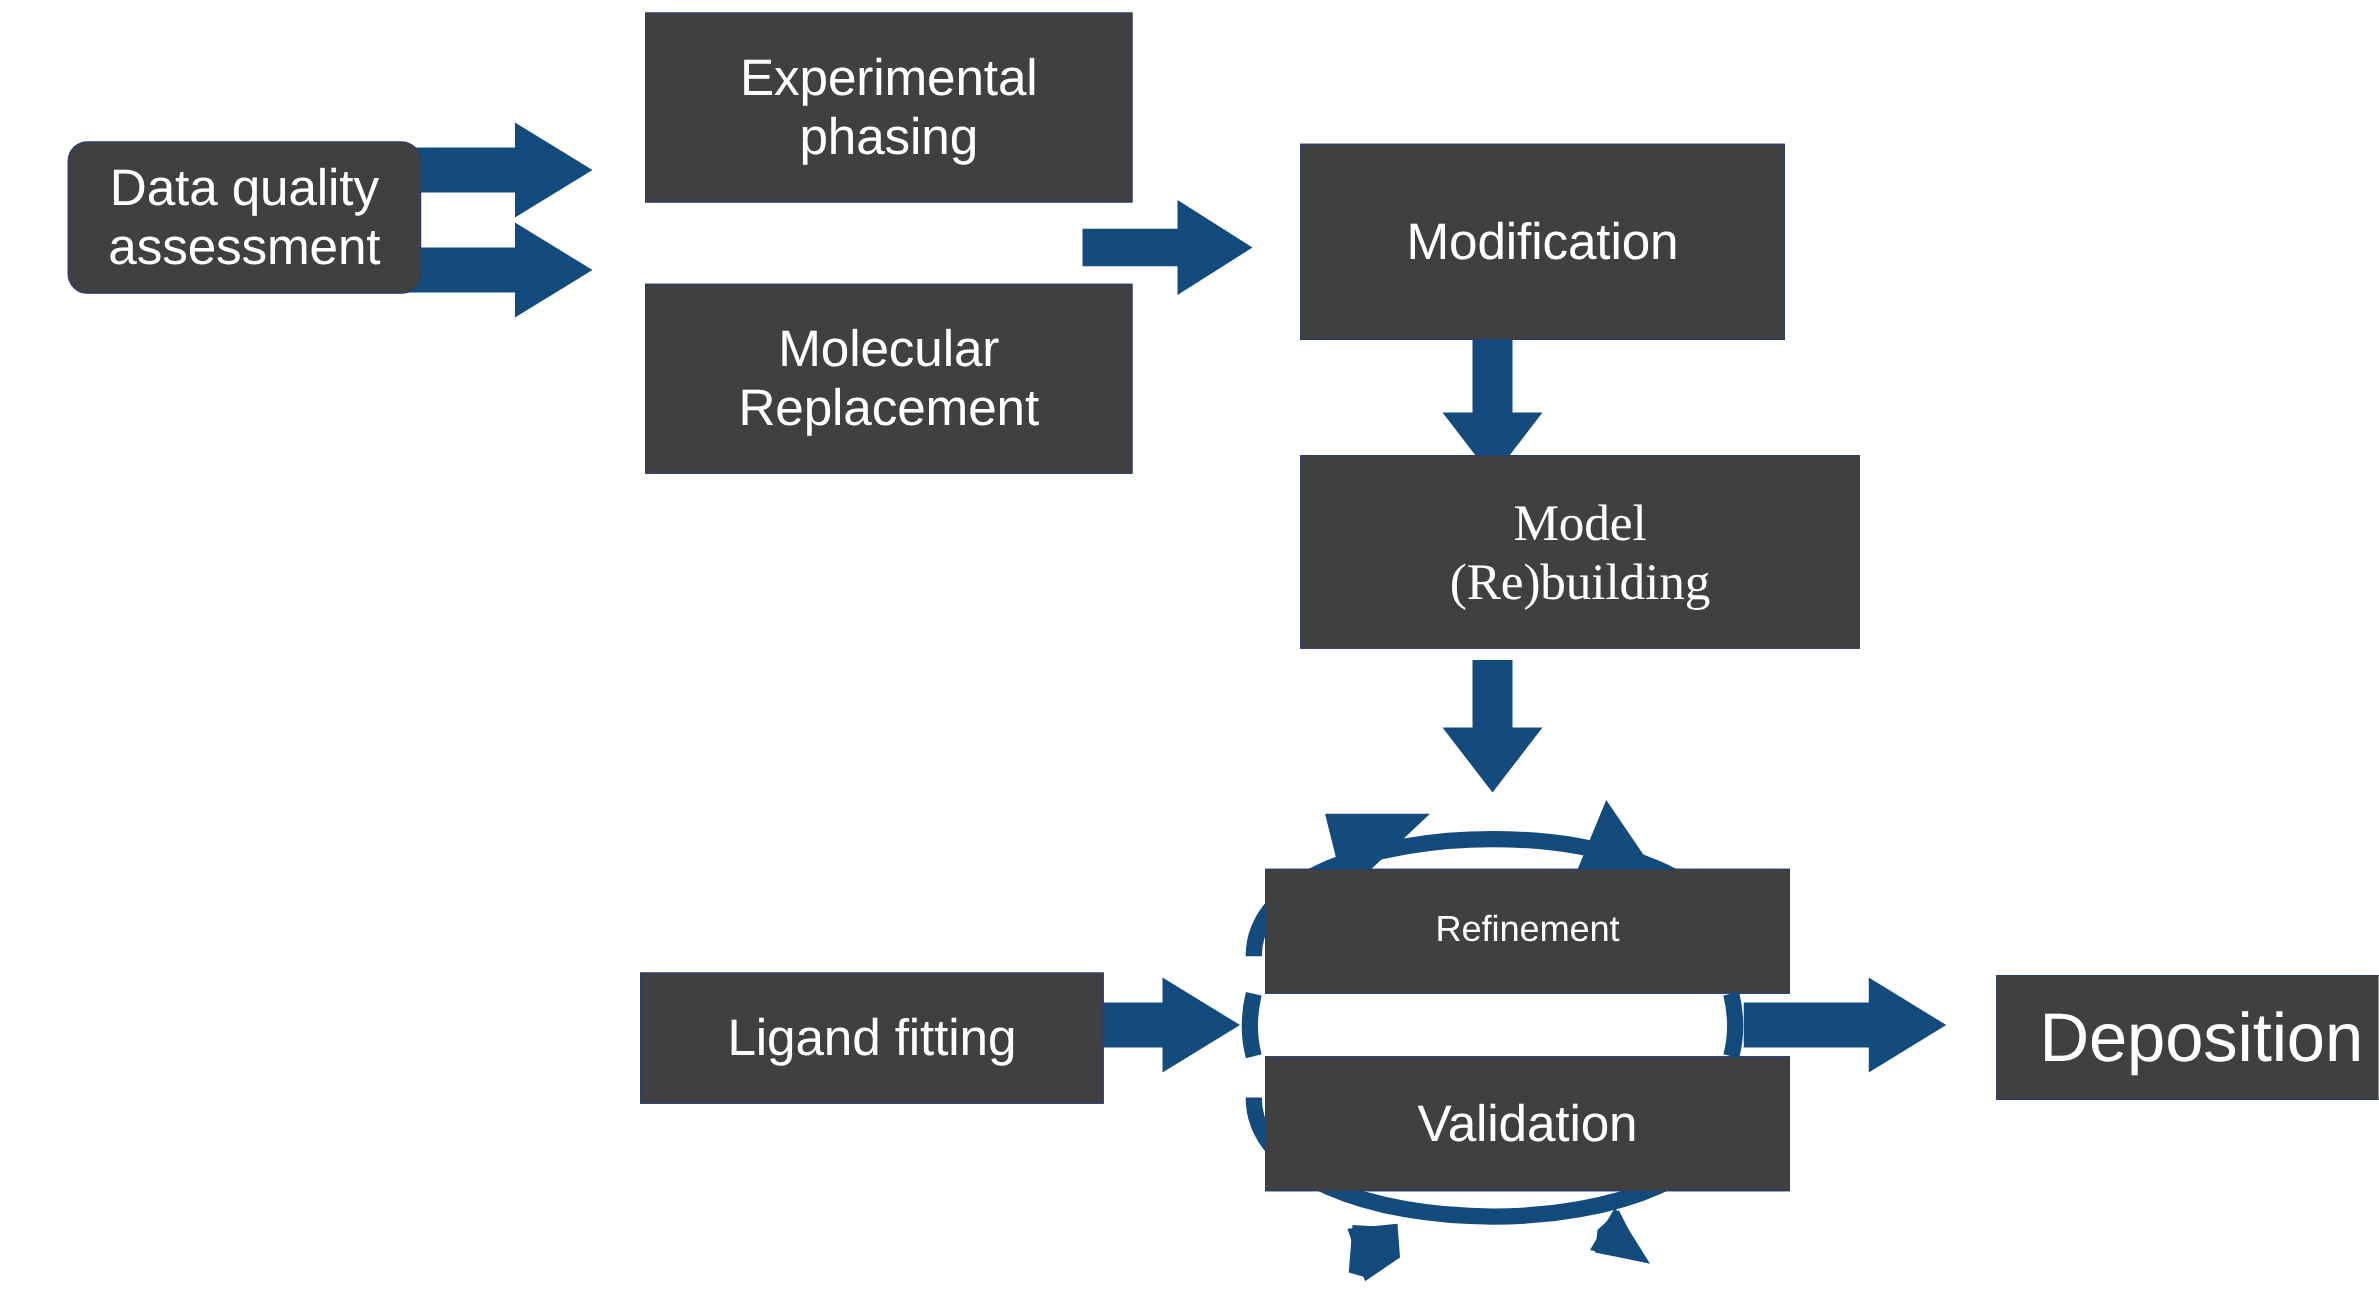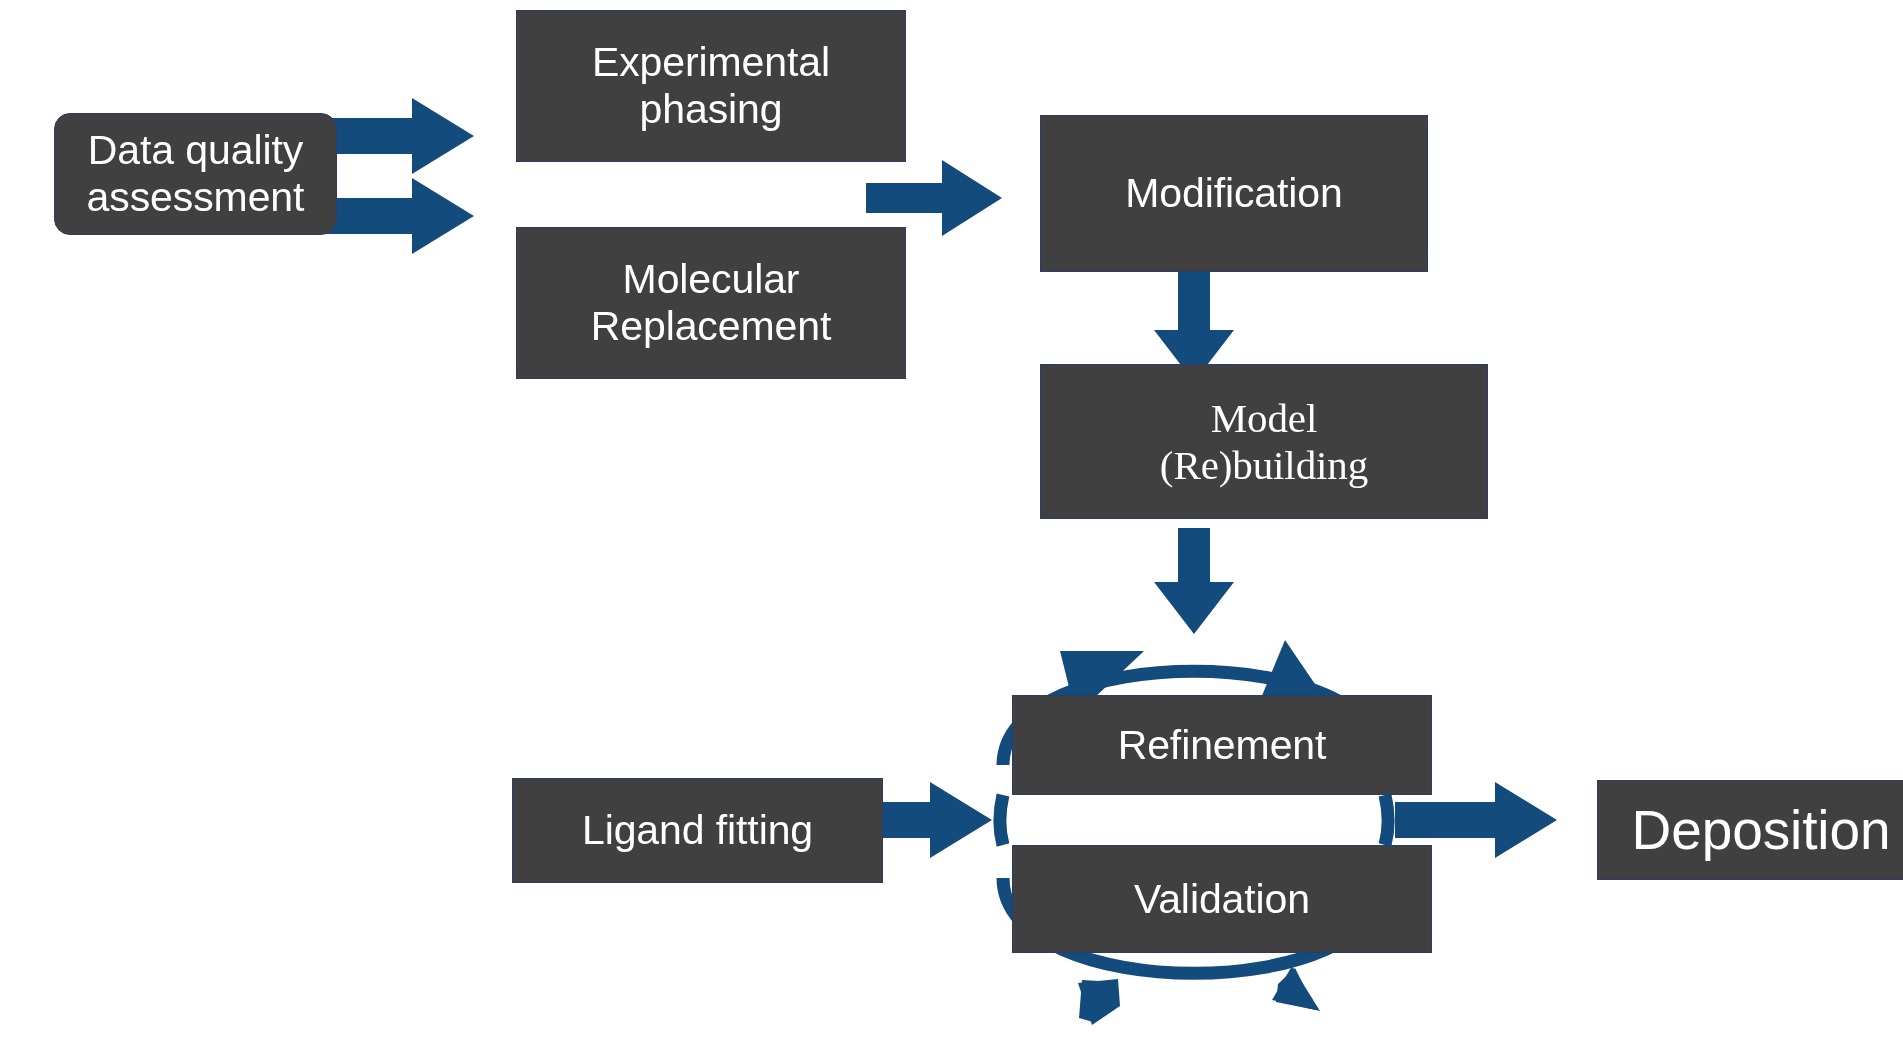--- a/index.html
+++ b/index.html
@@ -131,21 +131,21 @@
     </span>
   </div>
 
   <div class="node" style="left:1000px; top:364px; width:448px; height:155px; font-size:41px;font-family:Liberation Serif, serif;">
     <span>
       <span>Model</span>
       <span>(Re)building</span>
     </span>
   </div>
 
-  <div class="node" style="left:972px; top:695px; width:420px; height:100px; font-size:41px;">
+  <div class="node" style="left:972px; top:695px; width:420px; height:100px; font-size:29px;">
     <span>Refinement</span>
   </div>
 
   <div class="node" style="left:972px; top:845px; width:420px; height:108px; font-size:41px;">
     <span>Validation</span>
   </div>
 
   <div class="node" style="left:472px; top:778px; width:371px; height:105px; font-size:41px;">
     <span>Ligand fitting</span>
   </div>

